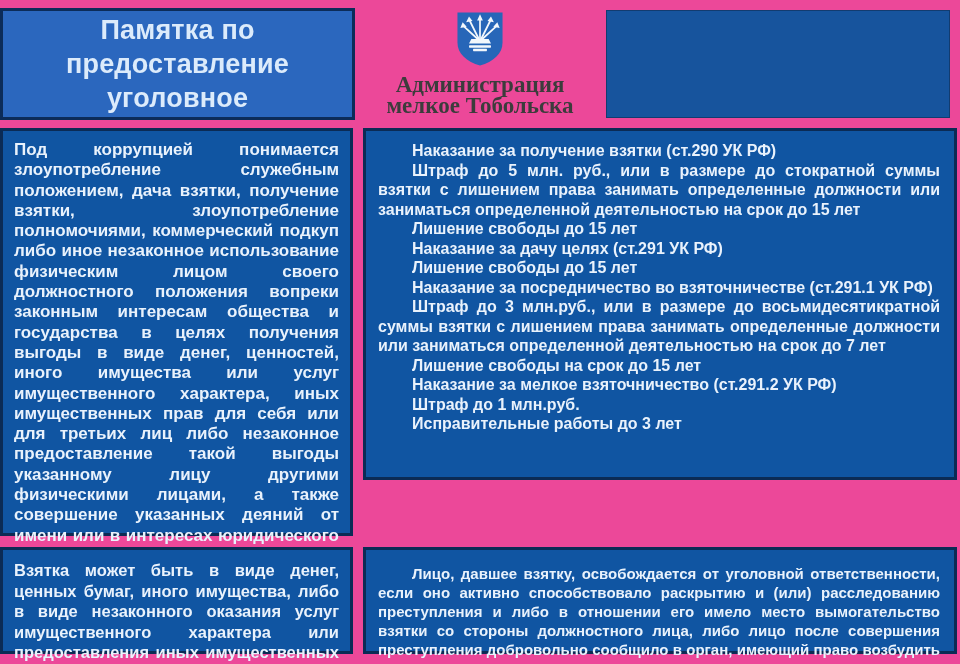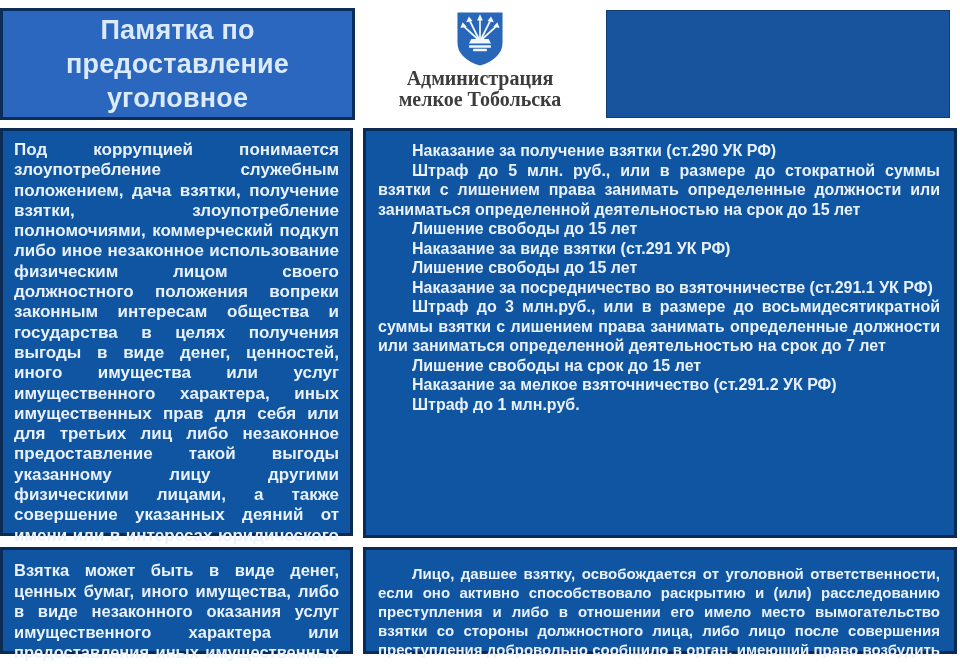--- a/index.html
+++ b/index.html
@@ -1,42 +1,42 @@
 <!DOCTYPE html>
 <html lang="ru"><head>
 <meta charset="utf-8">
 <style>
   html,body{margin:0;padding:0;}
   body{background:#e8edf3;}
   .page{
     position:relative;
     width:960px;height:664px;
-    background:#ffffff;
+    background:#ec4899;
     overflow:hidden;
     font-family:"Liberation Sans","DejaVu Sans",sans-serif;
   }
   
   .title-box{
     position:absolute;left:0;top:8px;width:355px;height:112px;
     box-sizing:border-box;
     background:#2b67be;
     border:3px solid #0c2c59;
     display:flex;flex-direction:column;align-items:center;justify-content:center;
     color:#dcebfb;font-weight:700;font-size:27px;line-height:34px;
     text-align:center;letter-spacing:.2px;
   }
   .org-block{
     position:absolute;left:355px;top:8px;width:250px;height:114px;
     display:flex;flex-direction:column;align-items:center;justify-content:flex-start;
   }
   .org-emblem{width:52px;height:58px;margin-top:2px;}
   .org-name{
-    margin-top:0;
+    margin-top:6px;
     font-family:"Liberation Serif","DejaVu Serif",serif;
-    font-weight:600;font-size:20px;line-height:21px;
+    font-weight:600;font-size:23px;line-height:21px;
     color:#3c3c3c;text-align:center;
   }
   .org-name span{display:block;}
   .accent-rect{
     position:absolute;left:606px;top:10px;width:344px;height:108px;
     box-sizing:border-box;
     background:#17549d;
     border:1px solid #123c70;
   }
   
@@ -46,21 +46,21 @@
     border:3px solid #0b2b55;
     color:#e9f2fc;font-weight:700;
   }
   .box-definition{
     left:0;top:128px;width:353px;height:408px;
     padding:9px 11px;
     font-size:17px;line-height:20.3px;
     text-align:justify;
   }
   .box-penalties{
-    left:363px;top:128px;width:594px;height:410px;
+    left:363px;top:128px;width:594px;height:352px;
     padding:10px 14px 16px 12px;
     font-size:16px;line-height:19.5px;
   }
   .box-penalties p{
     margin:0;text-indent:34px;text-align:justify;
   }
   .box-bribe{
     left:0;top:547px;width:353px;height:107px;
     padding:10px 11px;
     font-size:16.5px;line-height:20.5px;
@@ -116,27 +116,28 @@
   <div class="accent-rect"></div>
 
   <div class="cbox box-definition">
     <span>Под коррупцией понимается злоупотребление служебным положением, дача взятки, получение взятки, злоупотребление полномочиями, коммерческий подкуп либо иное незаконное использование физическим лицом своего должностного положения вопреки законным интересам общества и государства в целях получения выгоды в виде денег, ценностей, иного имущества или услуг имущественного характера, иных имущественных прав для себя или для третьих лиц либо незаконное предоставление такой выгоды указанному лицу другими физическими лицами, а также совершение указанных деяний от имени или в интересах юридического лица.</span>
   </div>
 
   <div class="cbox box-penalties">
     <p>Наказание за получение взятки (ст.290 УК РФ)</p>
     <p>Штраф до 5 млн. руб., или в размере до стократной суммы взятки с лишением права занимать определенные должности или заниматься определенной деятельностью на срок до 15 лет</p>
     <p>Лишение свободы до 15 лет</p>
-    <p>Наказание за виде взятки (ст.291 УК РФ)</p>
+    <p>Наказание за дачу целях (ст.291 УК РФ)</p>
     <p>Лишение свободы до 15 лет</p>
     <p>Наказание за посредничество во взяточничестве (ст.291.1 УК РФ)</p>
     <p>Штраф до 3 млн.руб., или в размере до восьмидесятикратной суммы взятки с лишением права занимать определенные должности или заниматься определенной деятельностью на срок до 7 лет</p>
     <p>Лишение свободы на срок до 15 лет</p>
     <p>Наказание за мелкое взяточничество (ст.291.2 УК РФ)</p>
     <p>Штраф до 1 млн.руб.</p>
+    <p>Исправительные работы до 3 лет</p>
   </div>
 
   <div class="cbox box-bribe">
     <span>Взятка может быть в виде денег, ценных бумаг, иного имущества, либо в виде незаконного оказания услуг имущественного характера или предоставления иных имущественных прав.</span>
   </div>
 
   <div class="cbox box-exemption">
     <p>Лицо, давшее взятку, освобождается от уголовной ответственности, если оно активно способствовало раскрытию и (или) расследованию преступления и либо в отношении его имело место вымогательство взятки со стороны должностного лица, либо лицо после совершения преступления добровольно сообщило в орган, имеющий право возбудить уголовное дело, о даче взятки.</p>
   </div>
 

